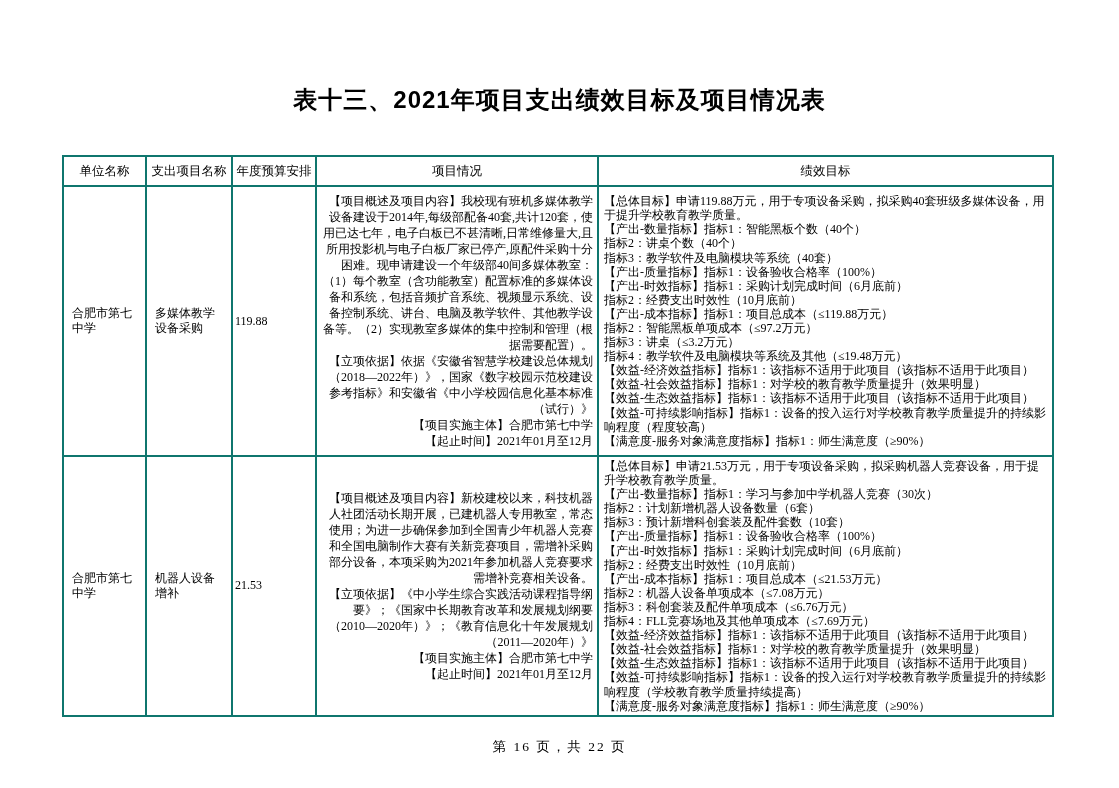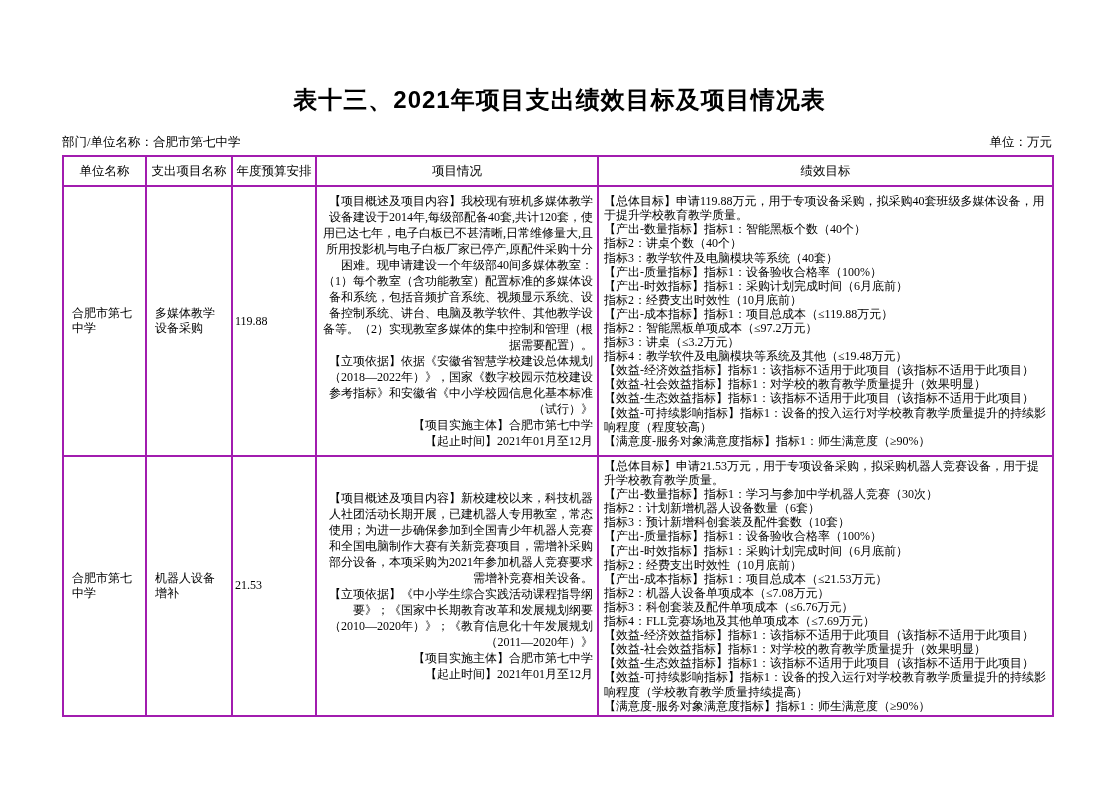--- a/index.html
+++ b/index.html
@@ -33,21 +33,21 @@
   }
 
   table.main {
     position: absolute;
     top: 155px; left: 62px;
     width: 990px;
     border-collapse: collapse;
     table-layout: fixed;
   }
   table.main th, table.main td {
-    border: 2px solid #a21caf;
+    border: 2px solid #0f766e;
     font-size: 12px;
     color: #000;
     overflow: hidden;
     vertical-align: middle;
   }
   table.main th {
     height: 30px;
     font-weight: normal;
     text-align: center;
     font-size: 12.5px;
@@ -94,24 +94,20 @@
     color: #000;
   }
 </style>
 </head>
 <body>
 
 <div class="page">
 
   <div class="doc-title">表十三、2021年项目支出绩效目标及项目情况表</div>
 
-  <div class="meta-row">
-    <span>部门/单位名称：合肥市第七中学</span>
-    <span>单位：万元</span>
-  </div>
 
   <table class="main">
     <colgroup>
       <col class="c-unit">
         <col class="c-proj">
         <col class="c-budget">
         <col class="c-detail">
         <col class="c-target">
     </colgroup>
     <thead>
@@ -170,14 +166,15 @@
 指标4：FLL竞赛场地及其他单项成本（≤7.69万元）
 【效益-经济效益指标】指标1：该指标不适用于此项目（该指标不适用于此项目）
 【效益-社会效益指标】指标1：对学校的教育教学质量提升（效果明显）
 【效益-生态效益指标】指标1：该指标不适用于此项目（该指标不适用于此项目）
 【效益-可持续影响指标】指标1：设备的投入运行对学校教育教学质量提升的持续影响程度（学校教育教学质量持续提高）
 【满意度-服务对象满意度指标】指标1：师生满意度（≥90%）</td>
       </tr>
     </tbody>
   </table>
 
+  <div class="page-footer">第 16 页，共 22 页</div>
 
 </div>
 
 </body></html>

